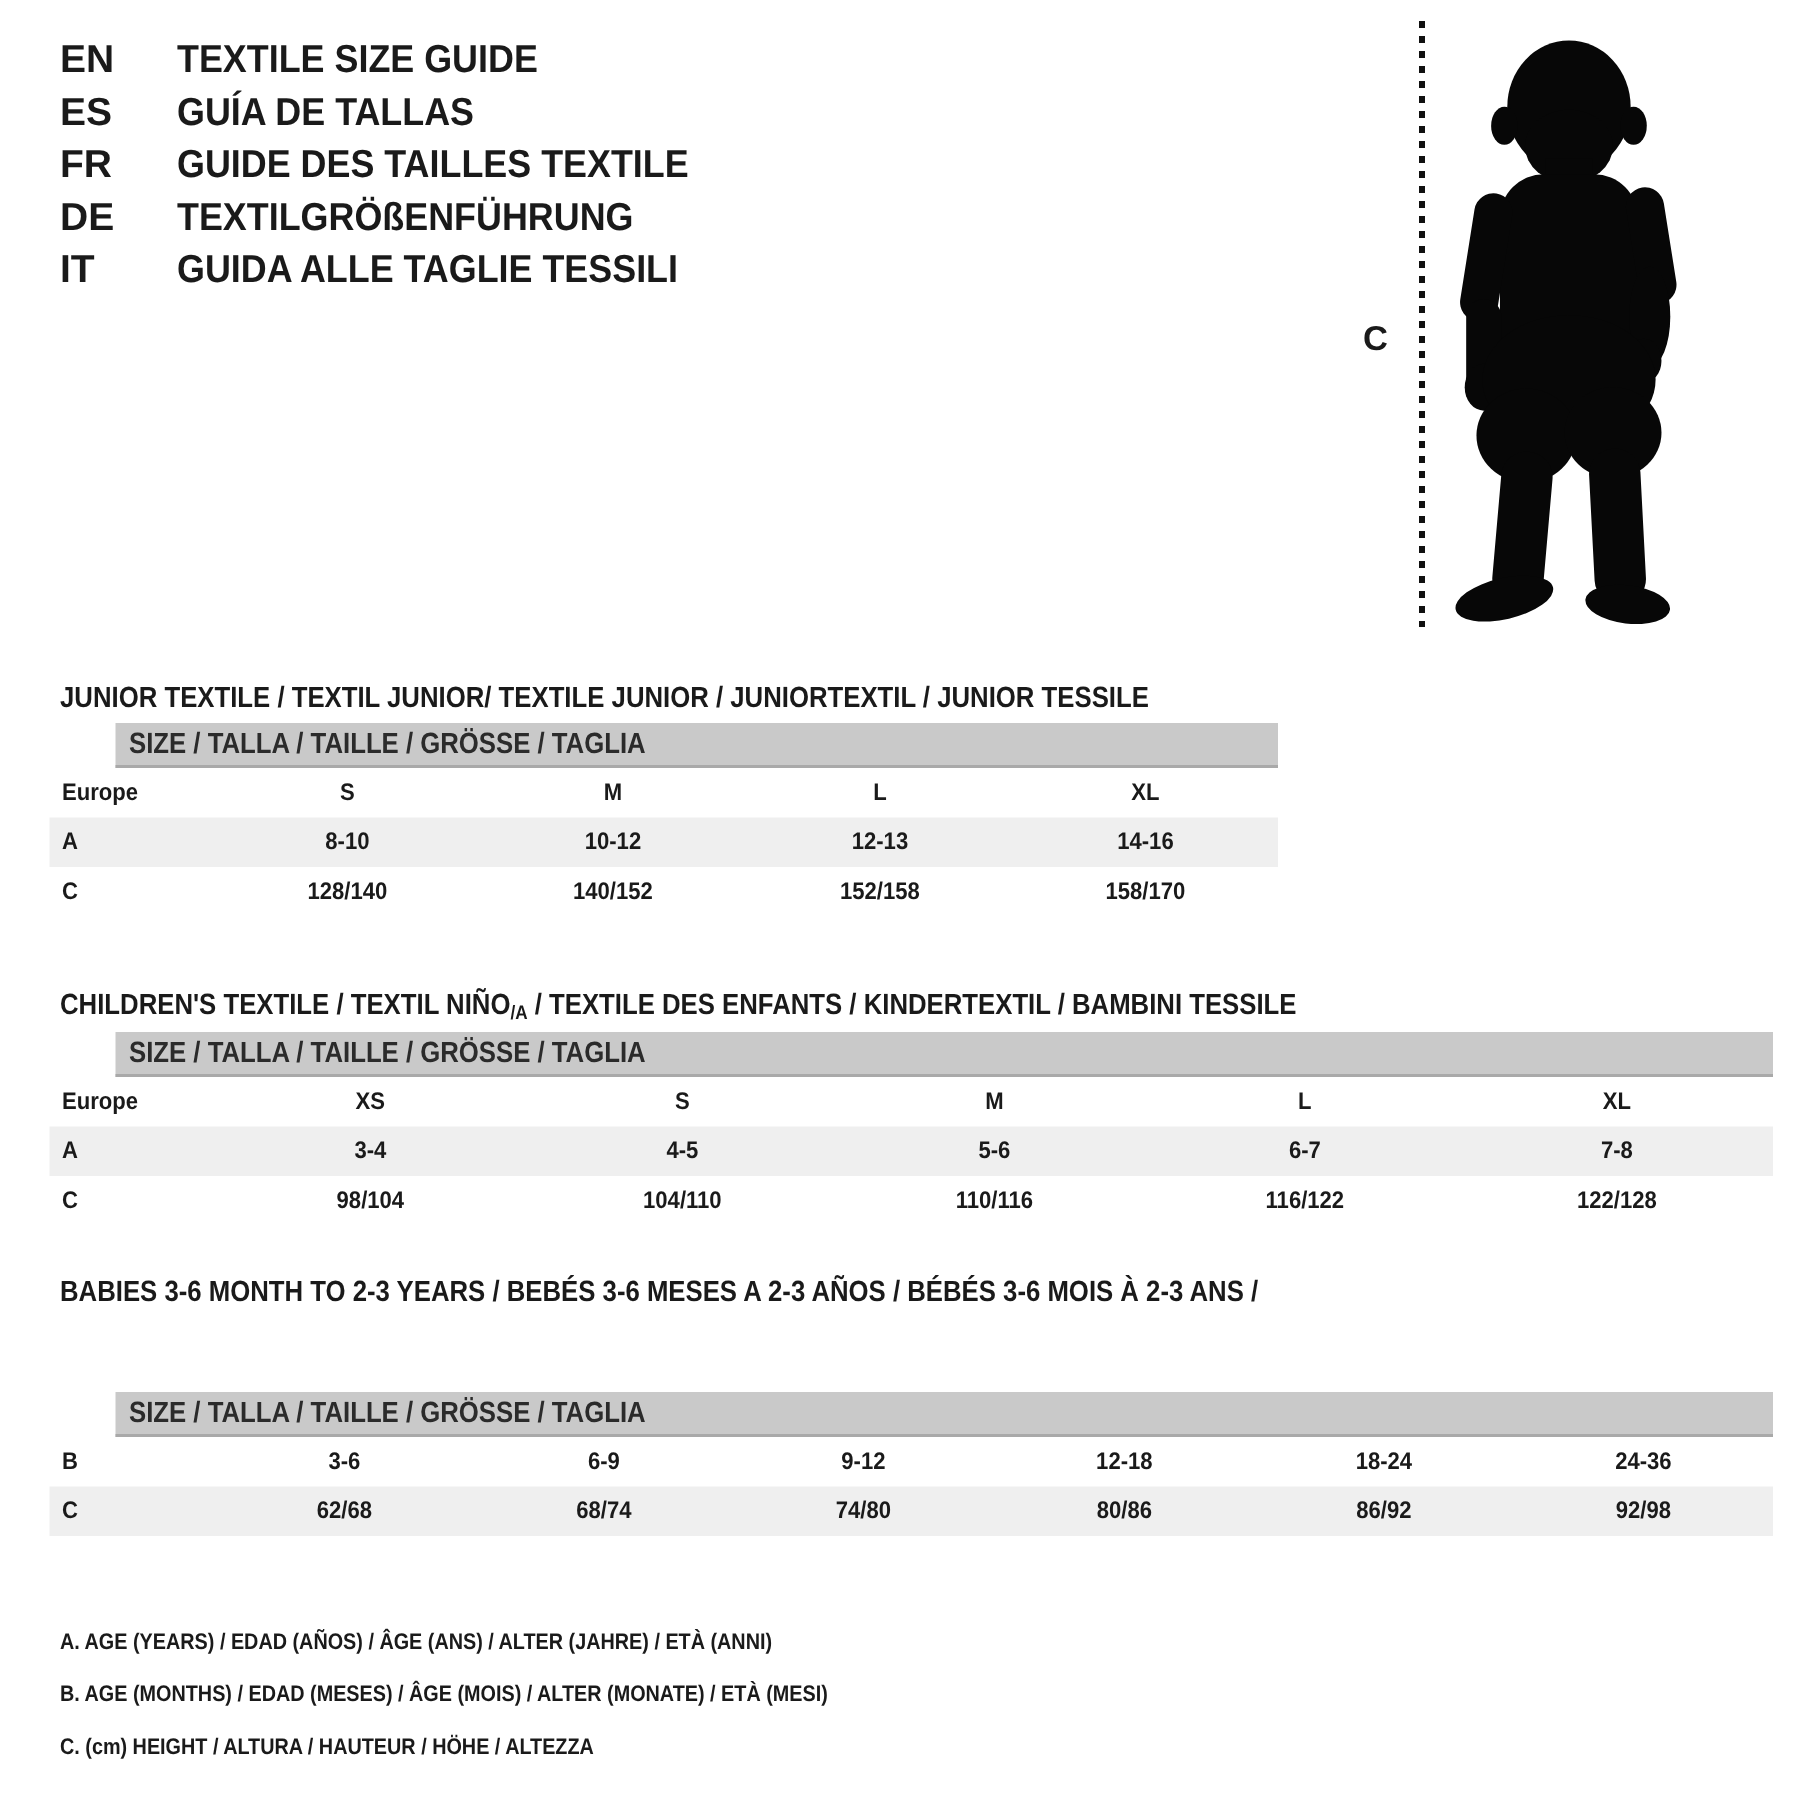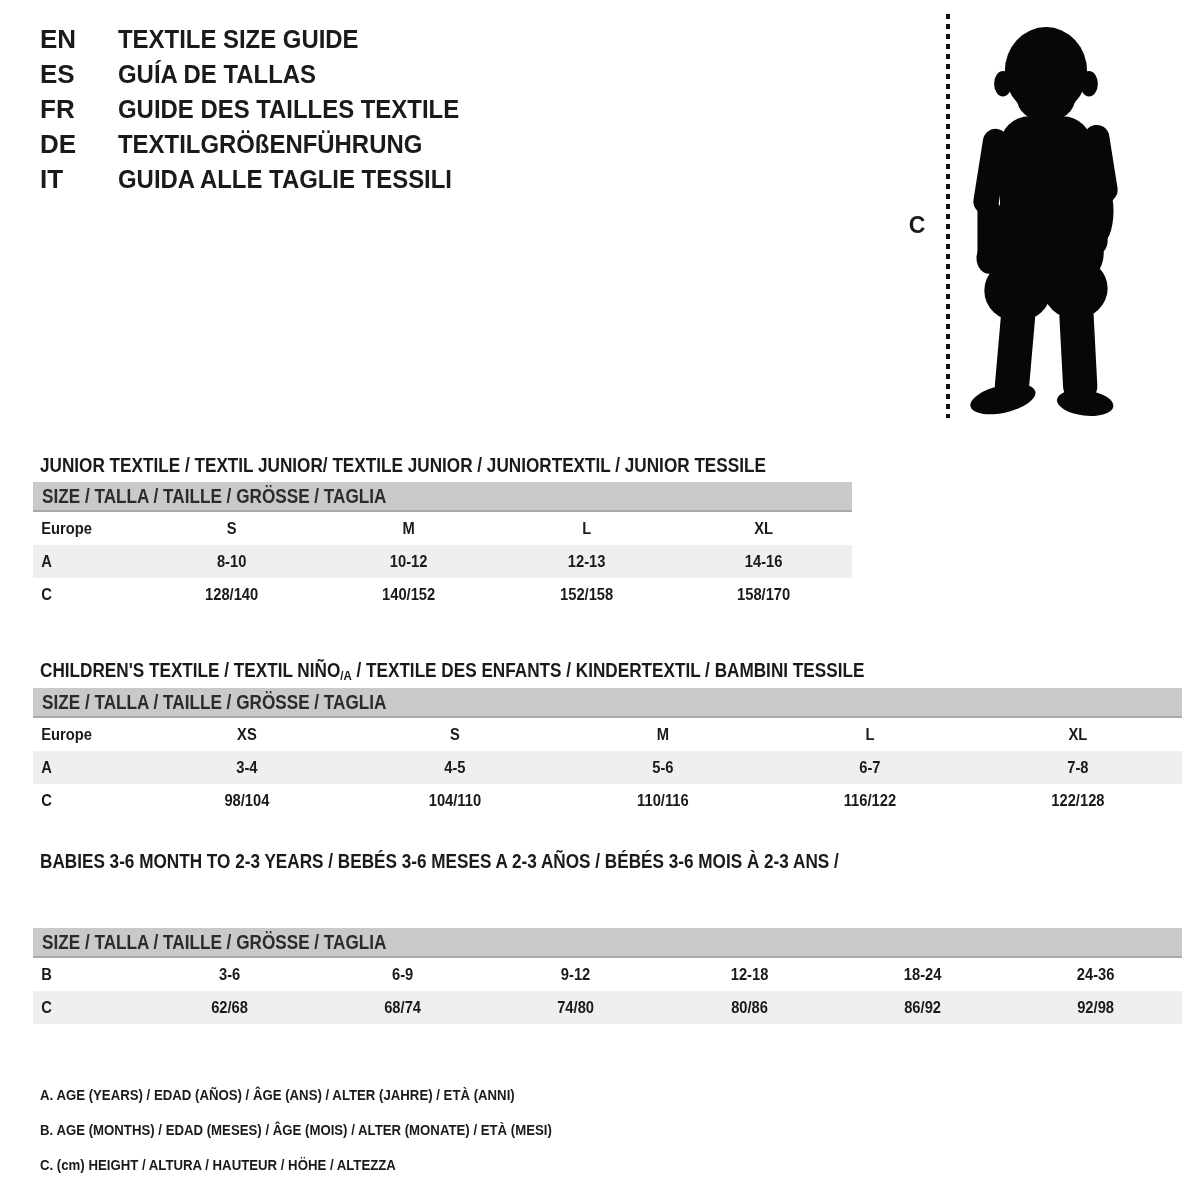--- a/index.html
+++ b/index.html
@@ -30,21 +30,21 @@
   
   .sec-title { font-size:19.5px; white-space:nowrap; }
   .sec-title .sub { font-size:13px; vertical-align:-3px; }
   .two-line { line-height:33px;text-align:right; }
 
   
   .table { position:absolute; }
   .thead {
     height:30px; background:#c9c9c9; border-bottom:2px solid #a9a9a9;
     display:flex; align-items:center; padding-left:9px;
-    font-size:19.5px; color:#2b2b2b;
+    font-size:19.5px; color:#2b2b2b;margin-left:44px;
   }
   .trow { display:grid; height:33px; align-items:center; font-size:16px; }
   .t4 .trow { grid-template-columns:110px repeat(4,1fr); }
   .t5 .trow { grid-template-columns:110px repeat(5,1fr); }
   .t6 .trow { grid-template-columns:110px repeat(6,1fr); }
   .trow.alt { background:#efefef; }
   .tlabel { padding-left:9px; transform:scaleX(0.92); transform-origin:0 50%; white-space:nowrap; }
   .tval { text-align:center; transform:scaleX(0.92); transform-origin:50% 50%; white-space:nowrap; }
 
   

